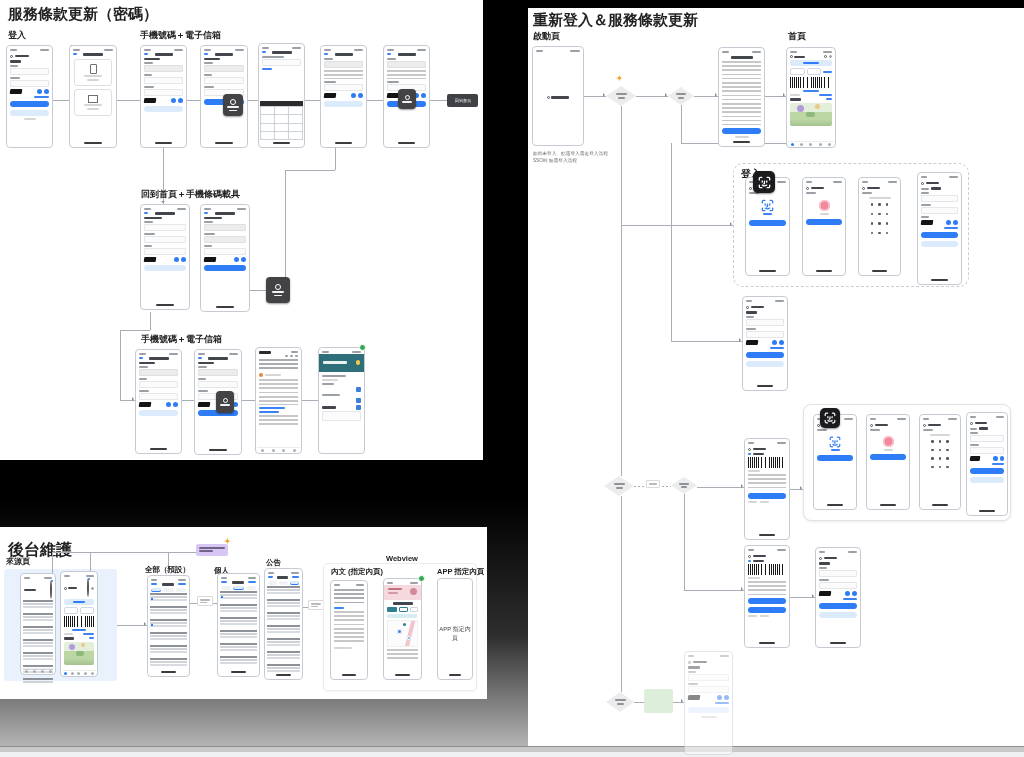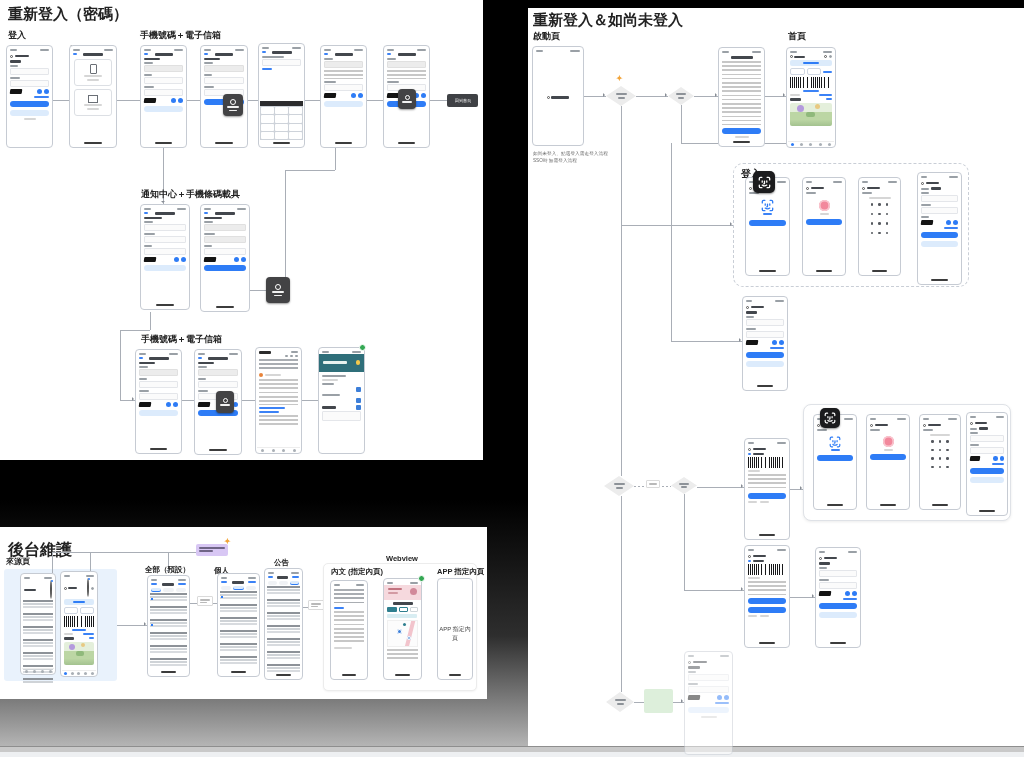--- a/index.html
+++ b/index.html
@@ -113,21 +113,21 @@
         <path d="M6.5 14q3.5 2.6 7 0"></path>
 </g>
     </defs>
   </svg>
 
 <div id="canvas">
 <div class="strip1"></div>
 <div class="strip2"></div>
 
 <div class="sec" style="left:0;top:0;width:483px;height:460px">
-  <div class="lbl t15" style="left:8px;top:6px">重新登入（密碼）</div>
+  <div class="lbl t15" style="left:8px;top:6px">服務條款更新（密碼）</div>
   <div class="lbl t9" style="left:8px;top:31px">登入</div>
   <div class="lbl t9" style="left:70px;top:46px">通知方式</div>
   <div class="lbl t9" style="left:140px;top:31px">手機號碼＋電子信箱</div>
 
   <div class="hl" style="left:53px;top:100px;width:16px"></div>
   <div class="hl" style="left:117px;top:100px;width:23px"></div>
   <div class="hl" style="left:187px;top:100px;width:13px"></div>
   <div class="hl" style="left:248px;top:100px;width:10px"></div>
   <div class="hl" style="left:305px;top:100px;width:15px"></div>
   <div class="hl" style="left:367px;top:100px;width:16px"></div>
@@ -333,21 +333,21 @@
           <span class="ring" style="width:5px;height:5px;border-width:1px;border-style:solid;border-radius:50%"></span>
           <i style="width:10px"></i>
         </div>
     <i class="hi absb"></i>
   </div>
 
   <div class="darkbtn" style="left:447px;top:94px;width:31px;height:13px">
         <span>回到首頁</span>
       </div>
 
-  <div class="lbl t9" style="left:141px;top:190px">通知中心＋手機條碼載具</div>
+  <div class="lbl t9" style="left:141px;top:190px">回到首頁＋手機條碼載具</div>
   <div class="ph" style="left:140px;top:204px;width:50px;height:106px">
     <div class="sbr">
           <i style="width:7px"></i>
           <i style="width:9px"></i>
         </div>
     <div style="display:flex;align-items:center;padding:1px 3px 0">
           <i class="r rb" style="width:4px;margin:0"></i>
           <i class="r rk" style="width:20px;height:2.6px;margin:0 auto"></i>
           <i style="width:4px"></i>
         </div>
@@ -629,21 +629,21 @@
     <div class="segs">
           <i></i>
           <i class="on"></i>
           <i></i>
         </div>
     <i class="tlist" style="height:78px"></i>
     <b class="udot" style="left:3px;top:22px;height:26px"></b>
     <i class="hi absb"></i>
   </div>
 
-  <div class="lbl t7" style="left:274px;top:32px">公告</div>
+  <div class="lbl t7" style="left:266px;top:32px">公告</div>
   <div class="ph" style="left:264px;top:41px;width:39px;height:112px">
     <div class="sbr">
           <i style="width:6px"></i>
           <i style="width:8px"></i>
         </div>
     <div style="display:flex;justify-content:space-between;align-items:center;padding:1px 3px 0">
           <i class="r rb" style="width:5px;margin:0"></i>
           <i class="r rk" style="width:11px;height:2.6px;margin:0"></i>
           <i class="r rb" style="width:7px;margin:0"></i>
         </div>
@@ -701,21 +701,21 @@
   </div>
   <div class="gdot" style="left:418px;top:48px"></div>
 
   <div class="ph" style="left:437px;top:51px;width:36px;height:102px">
     <div class="ctr" style="top:46px">APP 指定內頁</div>
     <i class="hi absb"></i>
   </div>
 </div>
 
 <div class="sec" style="left:528px;top:8px;width:496px;height:738px">
-  <div class="lbl t15" style="left:5px;top:4px">重新登入＆如尚未登入</div>
+  <div class="lbl t15" style="left:5px;top:4px">重新登入＆服務條款更新</div>
   <div class="lbl t9" style="left:5px;top:24px">啟動頁</div>
   <div class="lbl t9" style="left:260px;top:24px">首頁</div>
 
   <div class="hl" style="left:56px;top:88px;width:22px"></div>
   <div class="arr ar" style="left:75px;top:85px"></div>
   <div class="hl" style="left:108px;top:88px;width:32px"></div>
   <div class="arr ar" style="left:137px;top:85px"></div>
   <div class="hl" style="left:166px;top:88px;width:24px"></div>
   <div class="arr ar" style="left:187px;top:85px"></div>
   <div class="hl" style="left:237px;top:88px;width:21px"></div>

